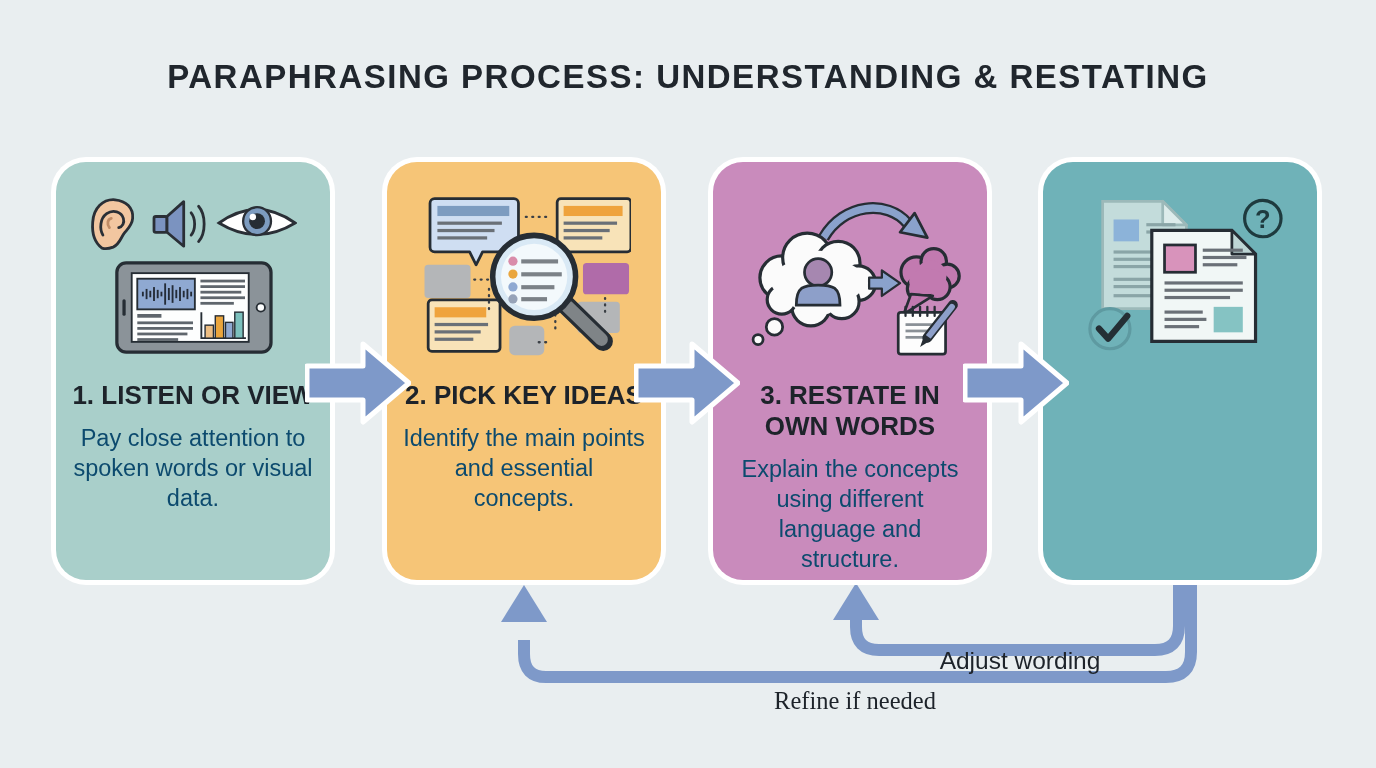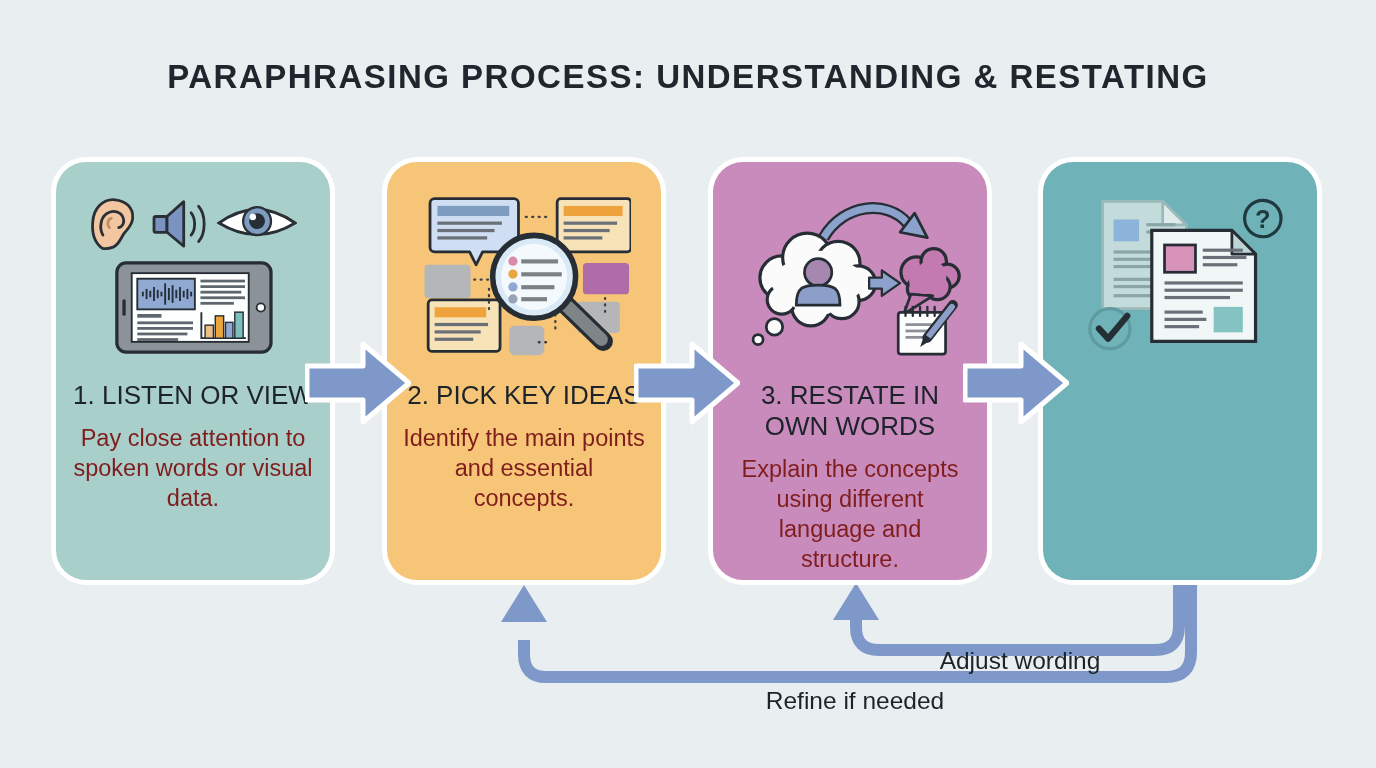--- a/index.html
+++ b/index.html
@@ -26,37 +26,37 @@
     box-sizing:border-box;
     padding:20px 16px 0 16px;
   }
   .card-1{left:56px;} .card-2{left:387px;} .card-3{left:713px;} .card-4{left:1043px;}
   .icon-zone{
     height:182px;display:flex;align-items:center;justify-content:center;
     margin-top:2px;
   }
   .card h2{
     margin:14px 0 0 0;
-    font-size:26px;line-height:31px;font-weight:400;
+    font-size:26px;line-height:31px;font-weight:700;
     text-align:center;color:#1d232a;
   }
   .card p{
     margin:12px 0 0 0;
     font-size:23.5px;line-height:30px;font-weight:400;
-    text-align:center;color:#7f1d1d;
+    text-align:center;color:#0c4a6e;
   }
   .flow-arrow{position:absolute;top:340px;width:106px;height:86px;z-index:3;}
   .fa-1{left:305px;} .fa-2{left:634px;} .fa-3{left:963px;}
   .feedback-svg{position:absolute;left:0;top:570px;width:1376px;height:198px;z-index:1;}
   .loop-label{
     position:absolute;z-index:3;
     font-size:24.5px;color:#1d232a;text-align:center;
   }
   .label-adjust{left:925px;top:647px;width:190px;}
-  .label-refine{left:755px;top:687px;width:200px;}
+  .label-refine{left:755px;top:687px;width:200px;font-family:Liberation Serif, serif;}
 </style>
 </head>
 <body>
 
 <div class="canvas">
 
   <div class="title">PARAPHRASING PROCESS: UNDERSTANDING &amp; RESTATING</div>
 
   <div class="card card-1" style="background: rgb(169, 207, 202);">
     <div class="icon-zone">

